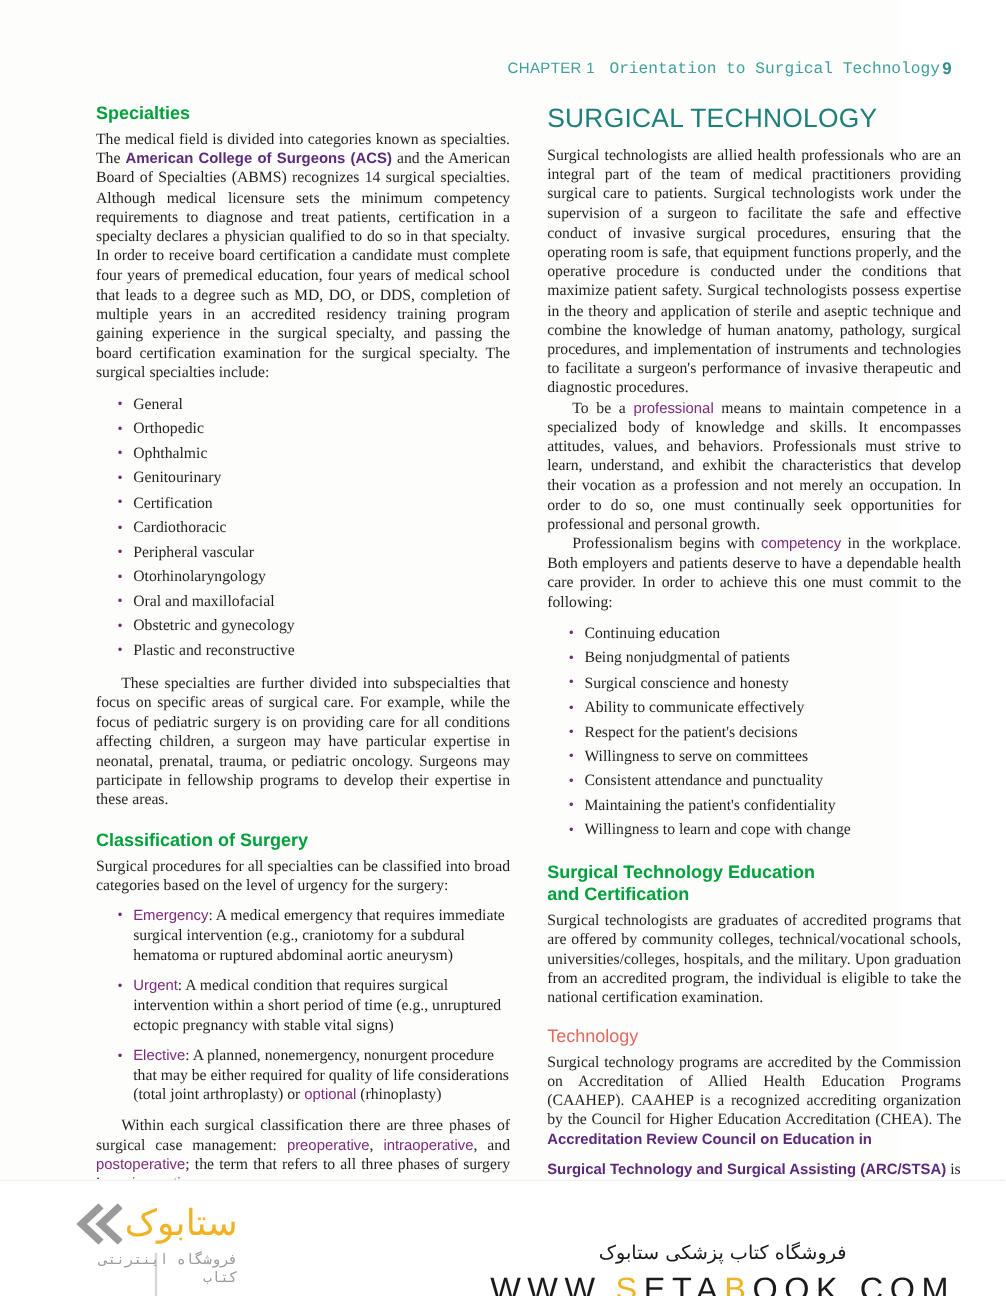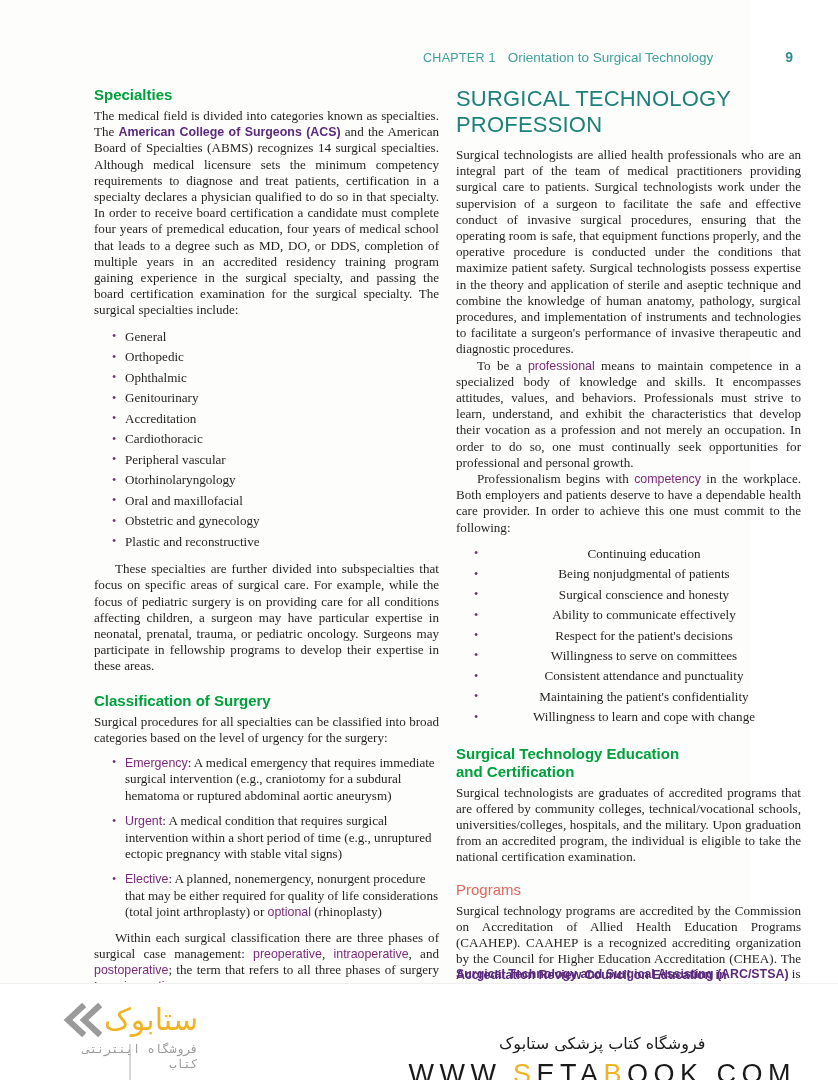--- a/index.html
+++ b/index.html
@@ -32,42 +32,42 @@
     align-items: baseline;
     justify-content: flex-start;
   }
   .rh-chapter {
     font-family: "Liberation Sans", "DejaVu Sans", sans-serif;
     font-size: 12.5px;
     letter-spacing: 0.3px;
     color: #3f9f9a;
   }
   .rh-title {
-    font-family: Liberation Sans, sans-serif;
+    font-family: Liberation Mono, monospace;
     font-size: 13.5px;
     color: #3f9f9a;
     margin-left: 12px;
   }
   .rh-folio {
     position: absolute;
     right: 0;
     top: -1px;
     font-family: "Liberation Sans", "DejaVu Sans", sans-serif;
     font-weight: bold;
     font-size: 14px;
     color: #2f8f8a;
   }
 
   
   .col {
     position: absolute;
     top: 86px;
     width: 345px;
   }
-  .col-left  { left: 94px; }
+  .col-left  { left: 80px; }
   .col-right { left: 456px; }
 
   
   h1.sec-a {
     font-family: "Liberation Sans", "DejaVu Sans", sans-serif;
     font-weight: normal;
     font-size: 22px;
     line-height: 26px;
     letter-spacing: 0.2px;
     color: #1d8079;
@@ -117,21 +117,21 @@
     padding-left: 13px;
   }
   ul.bl li::before {
     content: "•";
     position: absolute;
     left: 0;
     top: -0.5px;
     color: #6b2f6b;
     font-size: 12px;
   }
-  ul.bl.tight li { line-height: 20.4px; text-align: center; }
+  ul.bl.tight li { line-height: 20.4px; }
   ul.bl.defs {
     margin-top: 9px;
   }
   ul.bl.defs li {
     line-height: 16.4px;
     margin-bottom: 9px;
   }
   .term {
     color: #7b2a7b;
     font-family: "Liberation Sans", "DejaVu Sans", sans-serif;
@@ -244,21 +244,21 @@
 
     <h2 class="sec-b">Specialties</h2>
 
     <p class="body"><span>The medical field is divided into categories known as specialties. The </span><span class="kw-b">American College of Surgeons (ACS)</span><span> and the American Board of Specialties (ABMS) recognizes 14 surgical specialties. Although medical licensure sets the minimum competency requirements to diagnose and treat patients, certification in a specialty declares a physician qualified to do so in that specialty. In order to receive board certification a candidate must complete four years of premedical education, four years of medical school that leads to a degree such as MD, DO, or DDS, completion of multiple years in an accredited residency training program gaining experience in the surgical specialty, and passing the board certification examination for the surgical specialty. The surgical specialties include:</span></p>
 
     <ul class="bl">
       <li>General</li>
       <li>Orthopedic</li>
       <li>Ophthalmic</li>
       <li>Genitourinary</li>
-      <li>Accreditation</li>
+      <li>Certification</li>
       <li>Cardiothoracic</li>
       <li>Peripheral vascular</li>
       <li>Otorhinolaryngology</li>
       <li>Oral and maxillofacial</li>
       <li>Obstetric and gynecology</li>
       <li>Plastic and reconstructive</li>
     </ul>
 
     <p class="body indent gap">These specialties are further divided into subspecialties that focus on specific areas of surgical care. For example, while the focus of pediatric surgery is on providing care for all conditions affecting children, a surgeon may have particular expertise in neonatal, prenatal, trauma, or pediatric oncology. Surgeons may participate in fellowship programs to develop their expertise in these areas.</p>
 
@@ -271,21 +271,21 @@
       <li><span class="term">Urgent</span><span>: A medical condition that requires surgical intervention within a short period of time (e.g., unruptured ectopic pregnancy with stable vital signs)</span></li>
       <li><span class="term">Elective</span><span>: A planned, nonemergency, nonurgent procedure that may be either required for quality of life considerations (total joint arthroplasty) or </span><span class="kw">optional</span><span> (rhinoplasty)</span></li>
     </ul>
 
     <p class="body indent"><span>Within each surgical classification there are three phases of surgical case management: </span><span class="kw">preoperative</span><span>, </span><span class="kw">intraoperative</span><span>, and </span><span class="kw">postoperative</span><span>; the term that refers to all three phases of surgery is </span><span class="kw">perioperative</span><span>.</span></p>
 
   </div>
 
   <div class="col col-right">
 
-    <h1 class="sec-a"><span>SURGICAL TECHNOLOGY</span><br><span>PROFESSION</span></h1>
+    <h1 class="sec-a"><span>SURGICAL TECHNOLOGY</span><br></h1>
 
     <p class="body">Surgical technologists are allied health professionals who are an integral part of the team of medical practitioners providing surgical care to patients. Surgical technologists work under the supervision of a surgeon to facilitate the safe and effective conduct of invasive surgical procedures, ensuring that the operating room is safe, that equipment functions properly, and the operative procedure is conducted under the conditions that maximize patient safety. Surgical technologists possess expertise in the theory and application of sterile and aseptic technique and combine the knowledge of human anatomy, pathology, surgical procedures, and implementation of instruments and technologies to facilitate a surgeon's performance of invasive therapeutic and diagnostic procedures.</p>
 
     <p class="body indent"><span>To be a </span><span class="kw">professional</span><span> means to maintain competence in a specialized body of knowledge and skills. It encompasses attitudes, values, and behaviors. Professionals must strive to learn, understand, and exhibit the characteristics that develop their vocation as a profession and not merely an occupation. In order to do so, one must continually seek opportunities for professional and personal growth.</span></p>
 
     <p class="body indent"><span>Professionalism begins with </span><span class="kw">competency</span><span> in the workplace. Both employers and patients deserve to have a dependable health care provider. In order to achieve this one must commit to the following:</span></p>
 
     <ul class="bl tight">
       <li>Continuing education</li>
       <li>Being nonjudgmental of patients</li>
@@ -295,21 +295,21 @@
       <li>Willingness to serve on committees</li>
       <li>Consistent attendance and punctuality</li>
       <li>Maintaining the patient's confidentiality</li>
       <li>Willingness to learn and cope with change</li>
     </ul>
 
     <h2 class="sec-b spaced"><span>Surgical Technology Education</span><br><span>and Certification</span></h2>
 
     <p class="body">Surgical technologists are graduates of accredited programs that are offered by community colleges, technical/vocational schools, universities/colleges, hospitals, and the military. Upon graduation from an accredited program, the individual is eligible to take the national certification examination.</p>
 
-    <h3 class="sec-c">Programs</h3>
+    <h3 class="sec-c">Technology</h3>
 
     <p class="body"><span>Surgical technology programs are accredited by the Commission on Accreditation of Allied Health Education Programs (CAAHEP). CAAHEP is a recognized accrediting organization by the Council for Higher Education Accreditation (CHEA). The </span><span class="kw-b">Accreditation Review Council on Education in</span></p>
 
   </div>
 
   <div class="clip-bottom">
     <p><span class="kw-b">Surgical Technology and Surgical Assisting (ARC/STSA)</span><span> is a</span></p>
   </div>
 
   <div class="footer">

